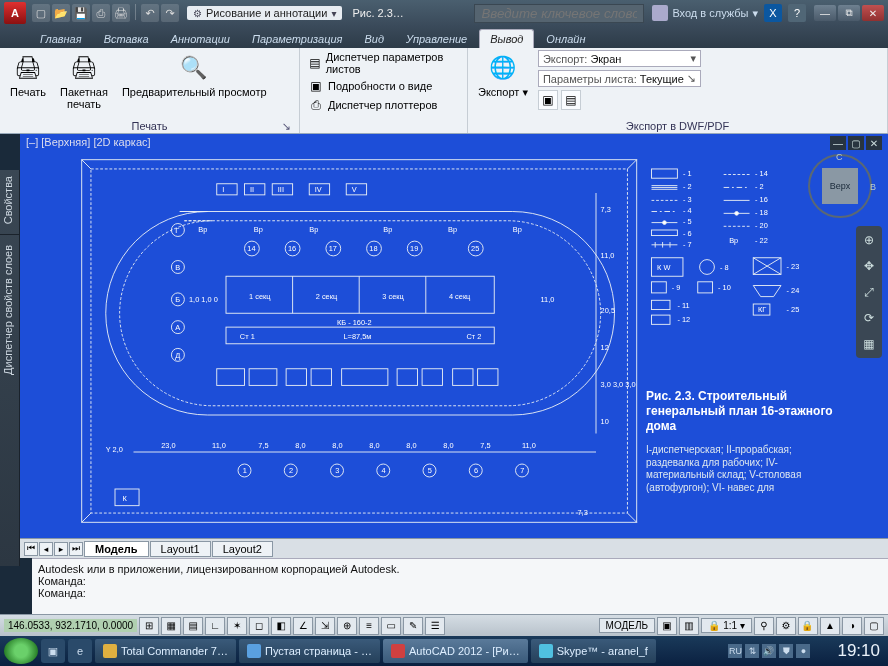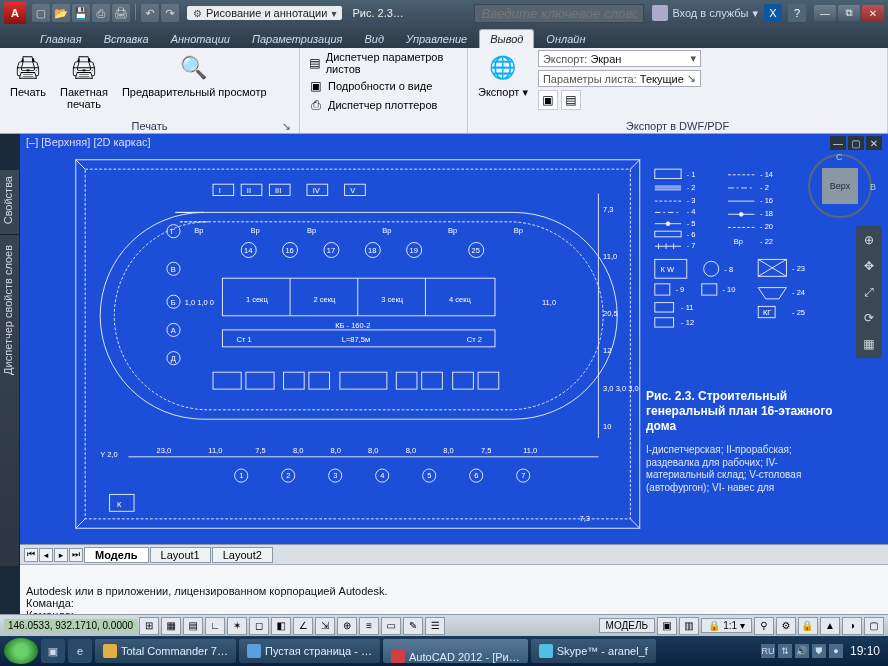--- a/index.html
+++ b/index.html
@@ -75,41 +75,41 @@
   .leg-title { position:absolute; right:42px; top:255px; width:200px; color:#fff; font-size:12px; font-weight:bold; line-height:1.25;}
   .leg-body { position:absolute; right:42px; top:310px; width:200px; color:#dde7ef; font-size:10px; line-height:1.25;}
 
   
   .sheet-tabs { height:20px; background:#d9dfe5; display:flex; align-items:center; padding-left:4px; gap:1px; border-top:1px solid #8a97a4; margin-left:20px;}
   .sheet-tabs .nav { width:14px; height:14px; border:1px solid #8a97a4; background:#eef2f6; font-size:9px; display:flex; align-items:center; justify-content:center;}
   .sheet-tabs .st { padding:1px 10px; font-size:11px; border:1px solid #8a97a4; background:#eef2f6;}
   .sheet-tabs .st.active { background:#fff; font-weight:bold;}
 
   
-  .cmdline { height:50px; background:#f5f7f9; border-top:1px solid #aab; padding:20px 6px; font-family:Consolas,monospace; font-size:11px; color:#111; margin-left:20px; overflow:hidden;}
+  .cmdline { height:56px; background:#f5f7f9; border-top:1px solid #aab; padding:4px 6px; font-family:Consolas,monospace; font-size:11px; color:#111; margin-left:32px; overflow:hidden;}
   .cmdline input { width:100%; border:none; background:transparent; font:inherit; outline:none;}
 
   
   .status { height:22px; background:linear-gradient(#d5dde4,#b8c2cb); display:flex; align-items:center; gap:2px; padding:0 4px; border-top:1px solid #8a97a4; font-size:10px;}
   .status .coord { background:#b0d0b0; padding:1px 4px;}
   .status .sb { width:20px; height:18px; border:1px solid #8a97a4; background:#e3e9ef; display:flex; align-items:center; justify-content:center;}
   .status .wide { padding:1px 6px; border:1px solid #8a97a4; background:#e3e9ef;}
   .status .sp { flex:1;}
 
   
   .taskbar { height:30px; background:linear-gradient(#1a3a5a,#0a2040); display:flex; align-items:center; gap:3px; padding:0 4px;}
   .taskbar .start { width:34px; height:26px; background:radial-gradient(circle,#6ad06a 30%,#0a5a0a); border-radius:50%;}
   .taskbar .ql { width:24px; height:24px; background:#2a4a6a; border-radius:3px; display:flex; align-items:center; justify-content:center; color:#cde;}
   .taskbar .tbtn { height:24px; padding:0 8px; background:linear-gradient(#3a5a7a,#25405a); color:#def; display:flex; align-items:center; gap:4px; border-radius:2px; font-size:11px;}
-  .taskbar .tbtn.active { background:linear-gradient(#5a7a9a,#3a5a7a);align-items:flex-end;}
+  .taskbar .tbtn.active { background:linear-gradient(#5a7a9a,#3a5a7a);}
   .taskbar .tico { width:14px; height:14px; background:#7aa; border-radius:2px;}
   .taskbar .spacer { flex:1;}
   .taskbar .tray { display:flex; align-items:center; gap:3px; color:#cde;}
   .taskbar .tray .ti { width:14px; height:14px; background:#4a6a8a; font-size:9px; display:flex; align-items:center; justify-content:center;}
-  .taskbar .clock { color:#eaf2fa; font-size:12px; padding:0 4px;}
+  .taskbar .clock { color:#eaf2fa; font-size:17px; padding:0 4px;margin-left:20px;}
 </style>
 </head>
 <body>
 
 <div class="window">
 
   <div class="titlebar">
     <div class="logo">
         <span>A</span>
       </div>

